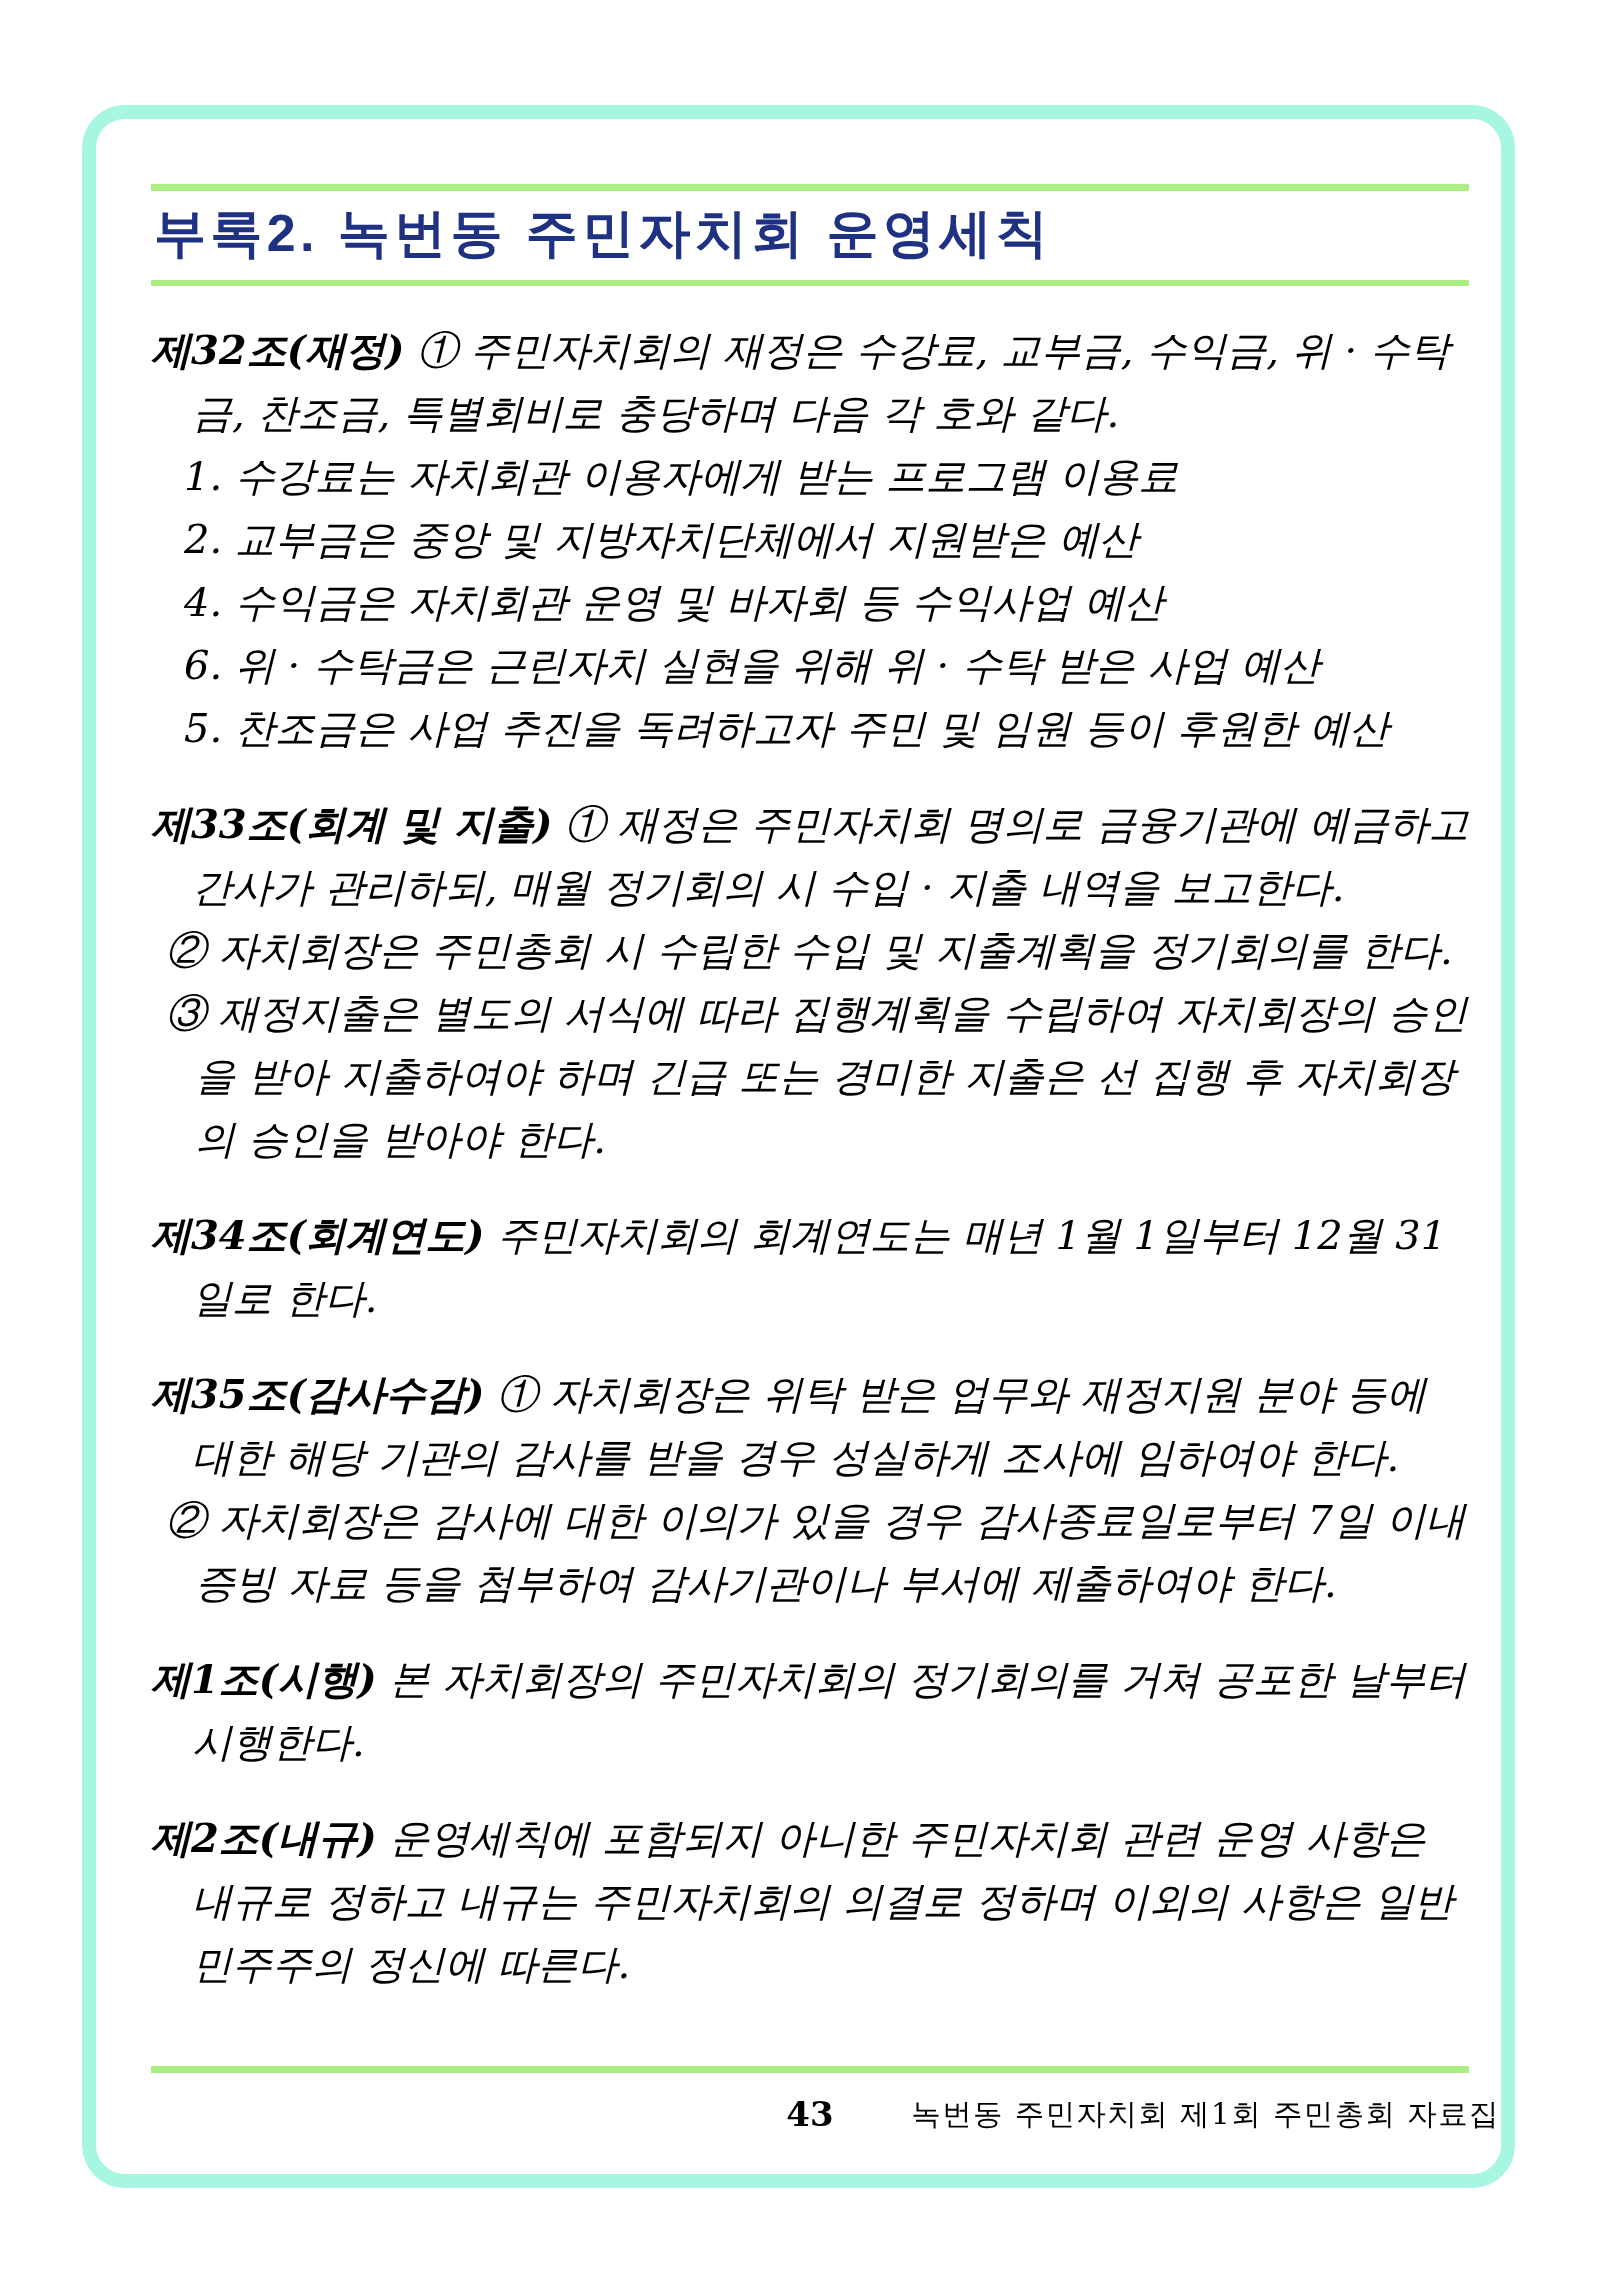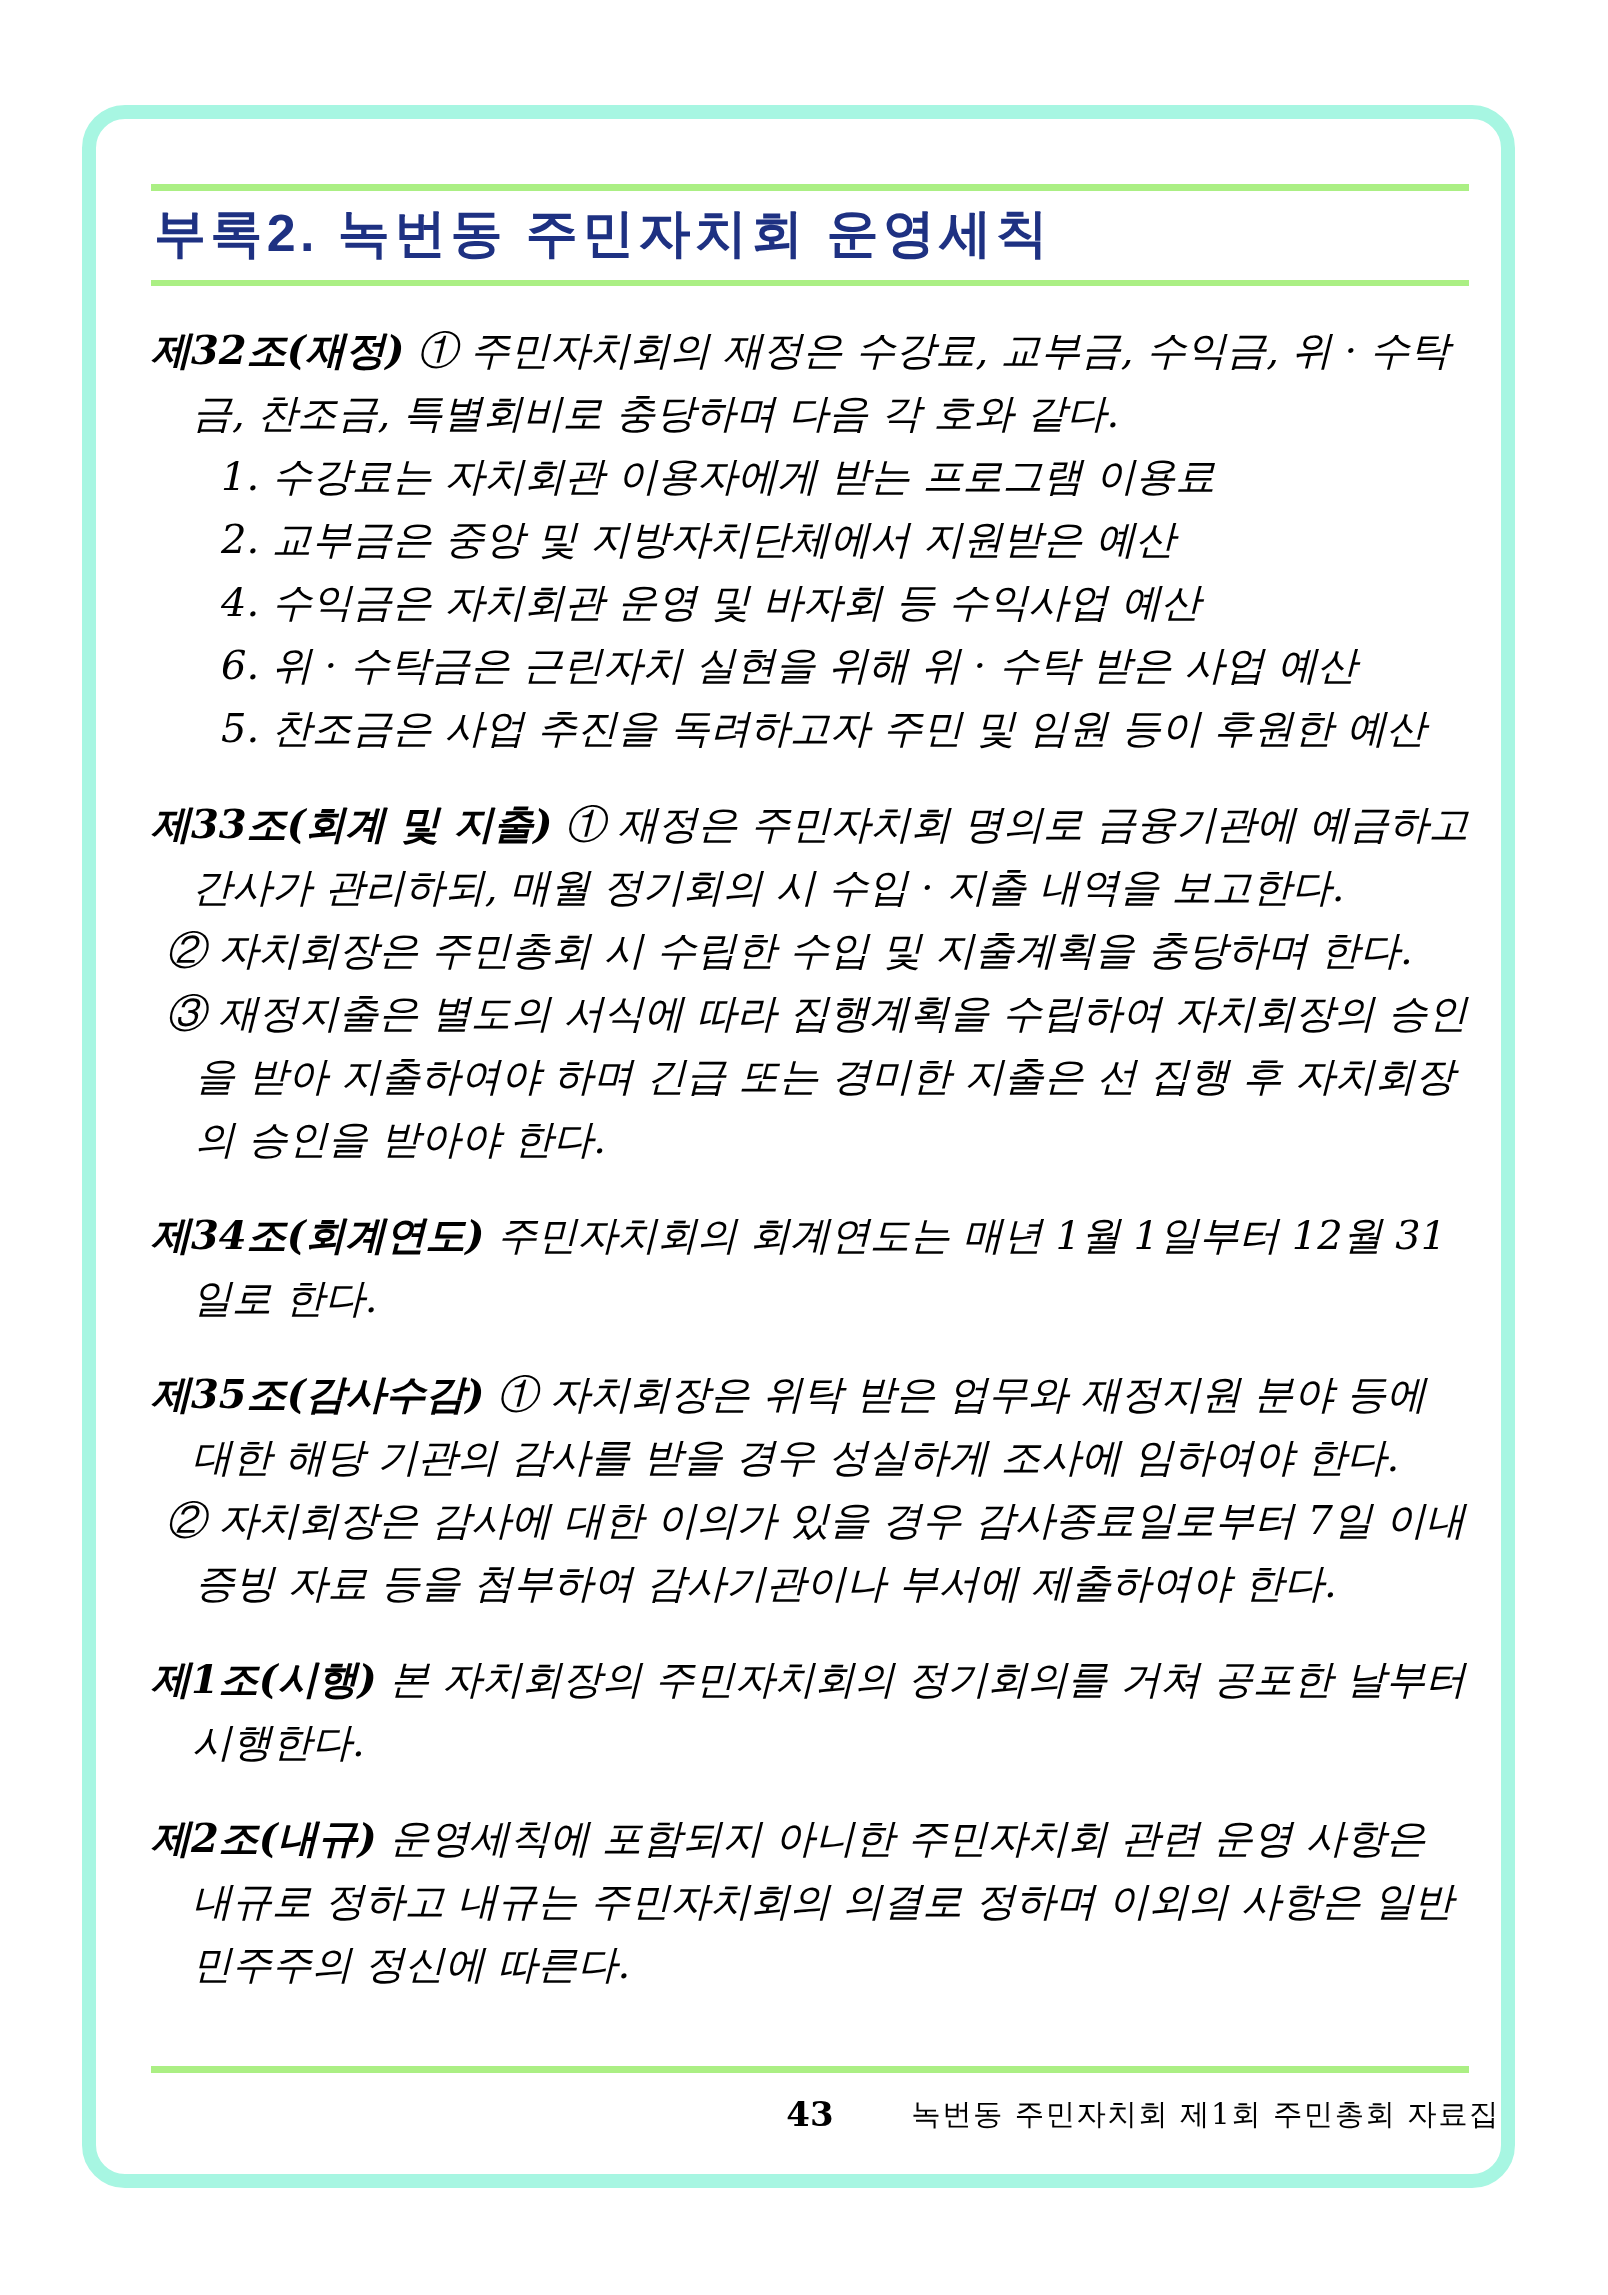--- a/index.html
+++ b/index.html
@@ -36,21 +36,21 @@
     font-size: 52px;
     line-height: 53px;
     letter-spacing: 4.4px;
     color: var(--title, #1e3182);
   }
   main { margin-top: 17.7px; }
   p { margin: 0; font-size: 40px; line-height: 63px; font-style: italic; }
   .article { margin-top: 32px; }
   .hang { padding-left: 41px; text-indent: -41px; }
   .label { font-weight: bold; }
-  .items p { margin-left: 70px; }
+  .items p { margin-left: 33px; }
   .clause { margin-left: 14.7px; padding-left: 29.4px; text-indent: -29.4px; }
   .appendix-title {
     font-size: 41px;
     line-height: 52px;
     font-weight: bold;
     text-align: center;
     letter-spacing: 1.5px;
     white-space: pre;
     margin: 71px 0 88px 0;
   }
@@ -92,21 +92,21 @@
         <p>1. 수강료는 자치회관 이용자에게 받는 프로그램 이용료</p>
         <p>2. 교부금은 중앙 및 지방자치단체에서 지원받은 예산</p>
         <p>4. 수익금은 자치회관 운영 및 바자회 등 수익사업 예산</p>
         <p>6. 위 · 수탁금은 근린자치 실현을 위해 위 · 수탁 받은 사업 예산</p>
         <p>5. 찬조금은 사업 추진을 독려하고자 주민 및 임원 등이 후원한 예산</p>
       </div>
     </section>
 
     <section class="article">
       <p class="hang"><strong class="label">제33조(회계 및 지출)</strong><span> ① 재정은 주민자치회 명의로 금융기관에 예금하고 간사가 관리하되, 매월 정기회의 시 수입 · 지출 내역을 보고한다.</span></p>
-      <p class="clause">② 자치회장은 주민총회 시 수립한 수입 및 지출계획을 충당하며 한다.</p>
+      <p class="clause">② 자치회장은 주민총회 시 수립한 수입 및 지출계획을 정기회의를 한다.</p>
       <p class="clause">③ 재정지출은 별도의 서식에 따라 집행계획을 수립하여 자치회장의 승인을 받아 지출하여야 하며 긴급 또는 경미한 지출은 선 집행 후 자치회장의 승인을 받아야 한다.</p>
     </section>
 
     <section class="article">
       <p class="hang"><strong class="label">제34조(회계연도)</strong><span> 주민자치회의 회계연도는 매년 1월 1일부터 12월 31일로 한다.</span></p>
     </section>
 
     <section class="article">
       <p class="hang"><strong class="label">제35조(감사수감)</strong><span> ① 자치회장은 위탁 받은 업무와 재정지원 분야 등에 대한 해당 기관의 감사를 받을 경우 성실하게 조사에 임하여야 한다.</span></p>
       <p class="clause">② 자치회장은 감사에 대한 이의가 있을 경우 감사종료일로부터 7일 이내 증빙 자료 등을 첨부하여 감사기관이나 부서에 제출하여야 한다.</p>

